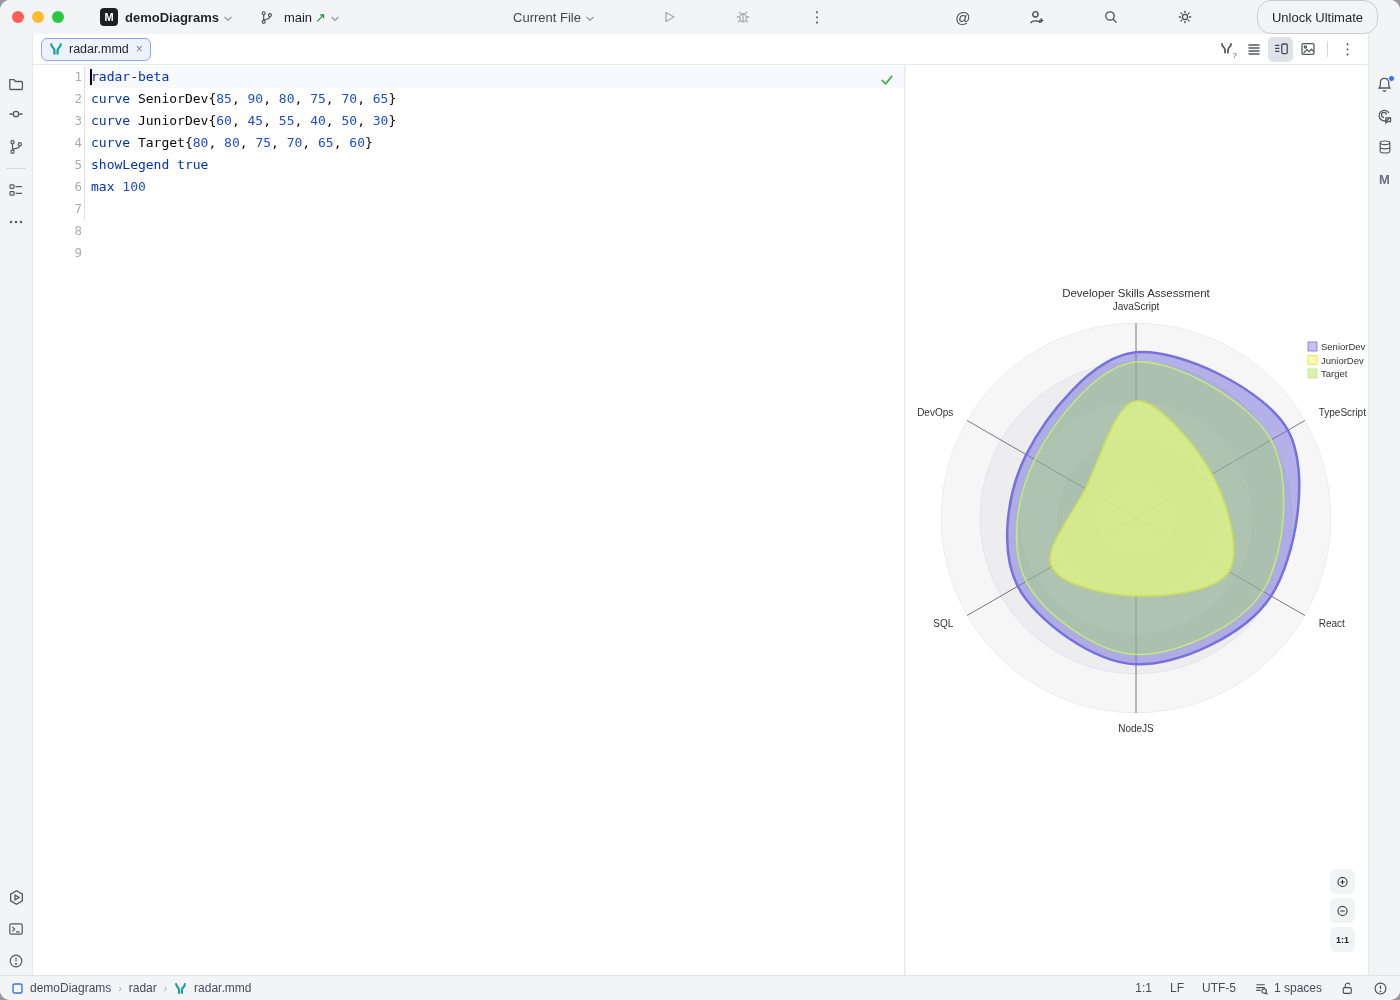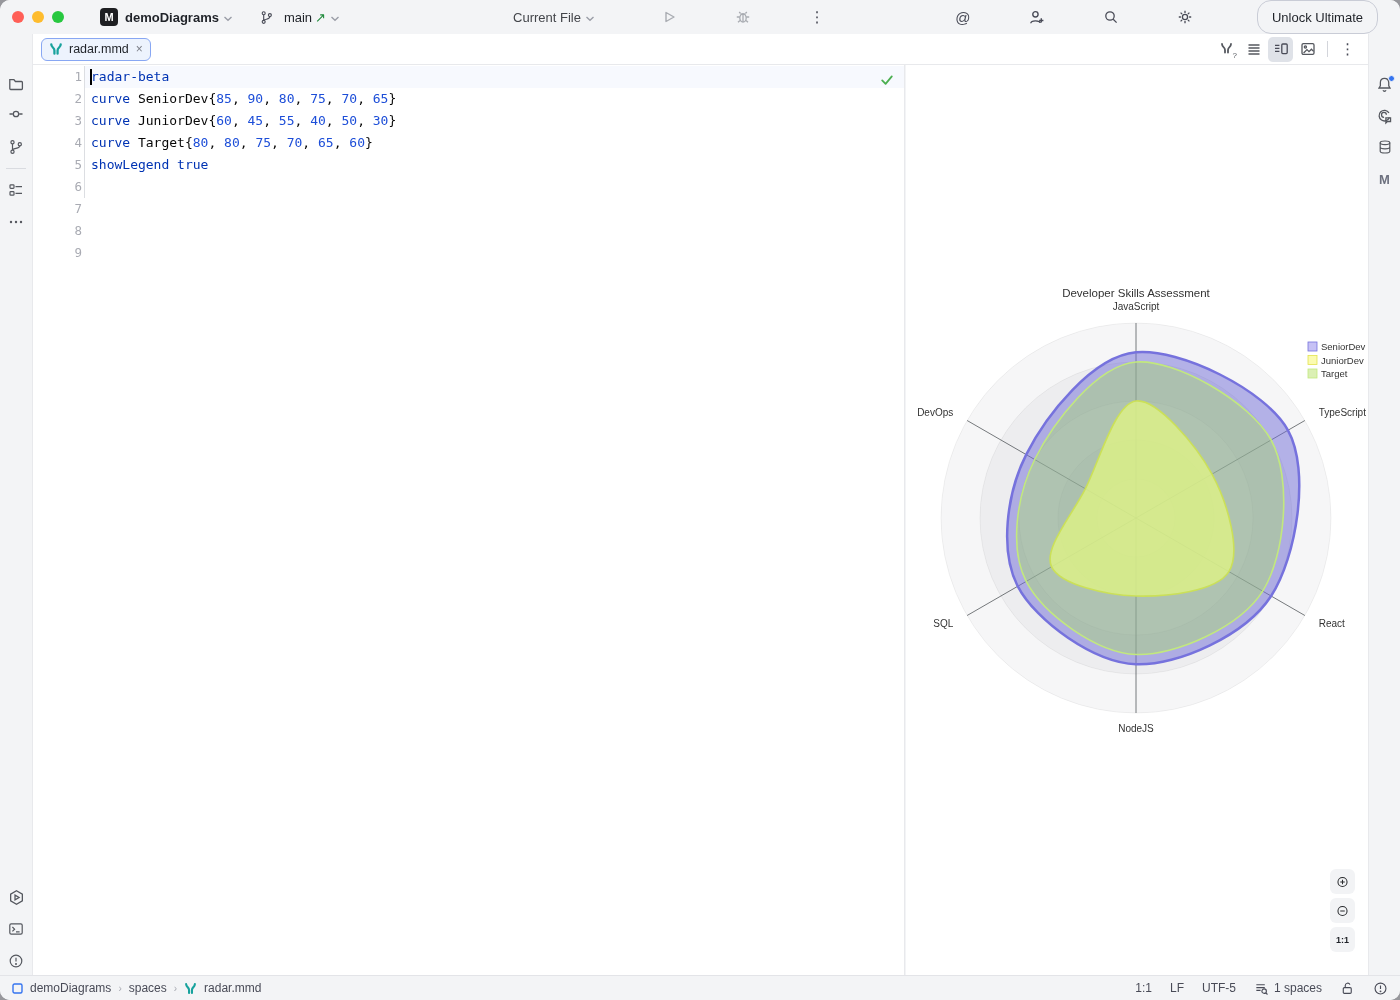--- a/index.html
+++ b/index.html
@@ -345,20 +345,21 @@
         <div class="ln">7</div>
         <div class="ln">8</div>
         <div class="ln">9</div>
       </div>
     <div class="code-area">
         <div class="cl cur"><span class="caret"></span><span class="tk-k">radar-beta</span></div>
         <div class="cl"><span class="tk-k">curve</span><span class="tk-p"> SeniorDev{</span><span class="tk-n">85</span><span class="tk-p">, </span><span class="tk-n">90</span><span class="tk-p">, </span><span class="tk-n">80</span><span class="tk-p">, </span><span class="tk-n">75</span><span class="tk-p">, </span><span class="tk-n">70</span><span class="tk-p">, </span><span class="tk-n">65</span><span class="tk-p">}</span></div>
         <div class="cl"><span class="tk-k">curve</span><span class="tk-p"> JuniorDev{</span><span class="tk-n">60</span><span class="tk-p">, </span><span class="tk-n">45</span><span class="tk-p">, </span><span class="tk-n">55</span><span class="tk-p">, </span><span class="tk-n">40</span><span class="tk-p">, </span><span class="tk-n">50</span><span class="tk-p">, </span><span class="tk-n">30</span><span class="tk-p">}</span></div>
         <div class="cl"><span class="tk-k">curve</span><span class="tk-p"> Target{</span><span class="tk-n">80</span><span class="tk-p">, </span><span class="tk-n">80</span><span class="tk-p">, </span><span class="tk-n">75</span><span class="tk-p">, </span><span class="tk-n">70</span><span class="tk-p">, </span><span class="tk-n">65</span><span class="tk-p">, </span><span class="tk-n">60</span><span class="tk-p">}</span></div>
         <div class="cl"><span class="tk-k">showLegend</span><span class="tk-p"> </span><span class="tk-k">true</span></div>
+        <div class="cl"><span class="tk-k">max</span><span class="tk-p"> </span><span class="tk-n">100</span></div>
         <div class="cl"></div>
       </div>
     <span class="inspect-check">
       <svg width="14" height="14" viewBox="0 0 14 14">
         <polyline points="2.2,7.4 5.6,10.8 11.8,3.4" fill="none" stroke="#4caf50" stroke-width="1.8" stroke-linecap="round" stroke-linejoin="round"></polyline>
       </svg>
     </span>
   </div>
 
   <div class="preview">
@@ -412,21 +413,21 @@
     </div>
   </div>
 
   <div class="statusbar">
     <div class="crumbs">
       <svg width="11" height="11" viewBox="0 0 11 11">
         <rect x="1" y="1" width="9" height="9" rx="1.5" fill="none" stroke="#3574f0" stroke-width="1.4"></rect>
       </svg>
       <span>demoDiagrams</span>
       <span class="crumb-sep">›</span>
-      <span>spaces</span>
+      <span>radar</span>
       <span class="crumb-sep">›</span>
       <svg width="13" height="13" viewBox="0 0 16 16">
         <g fill="none" stroke="#18a29d" stroke-width="2.6" stroke-linecap="round">
           <path d="M2.6 2.6c0 4 3.6 3.4 3.6 7.2v3.6"></path>
           <path d="M13.4 2.6c0 4-3.6 3.4-3.6 7.2v3.6"></path>
         </g>
       </svg>
       <span>radar.mmd</span>
     </div>
     <div class="sb-right">

